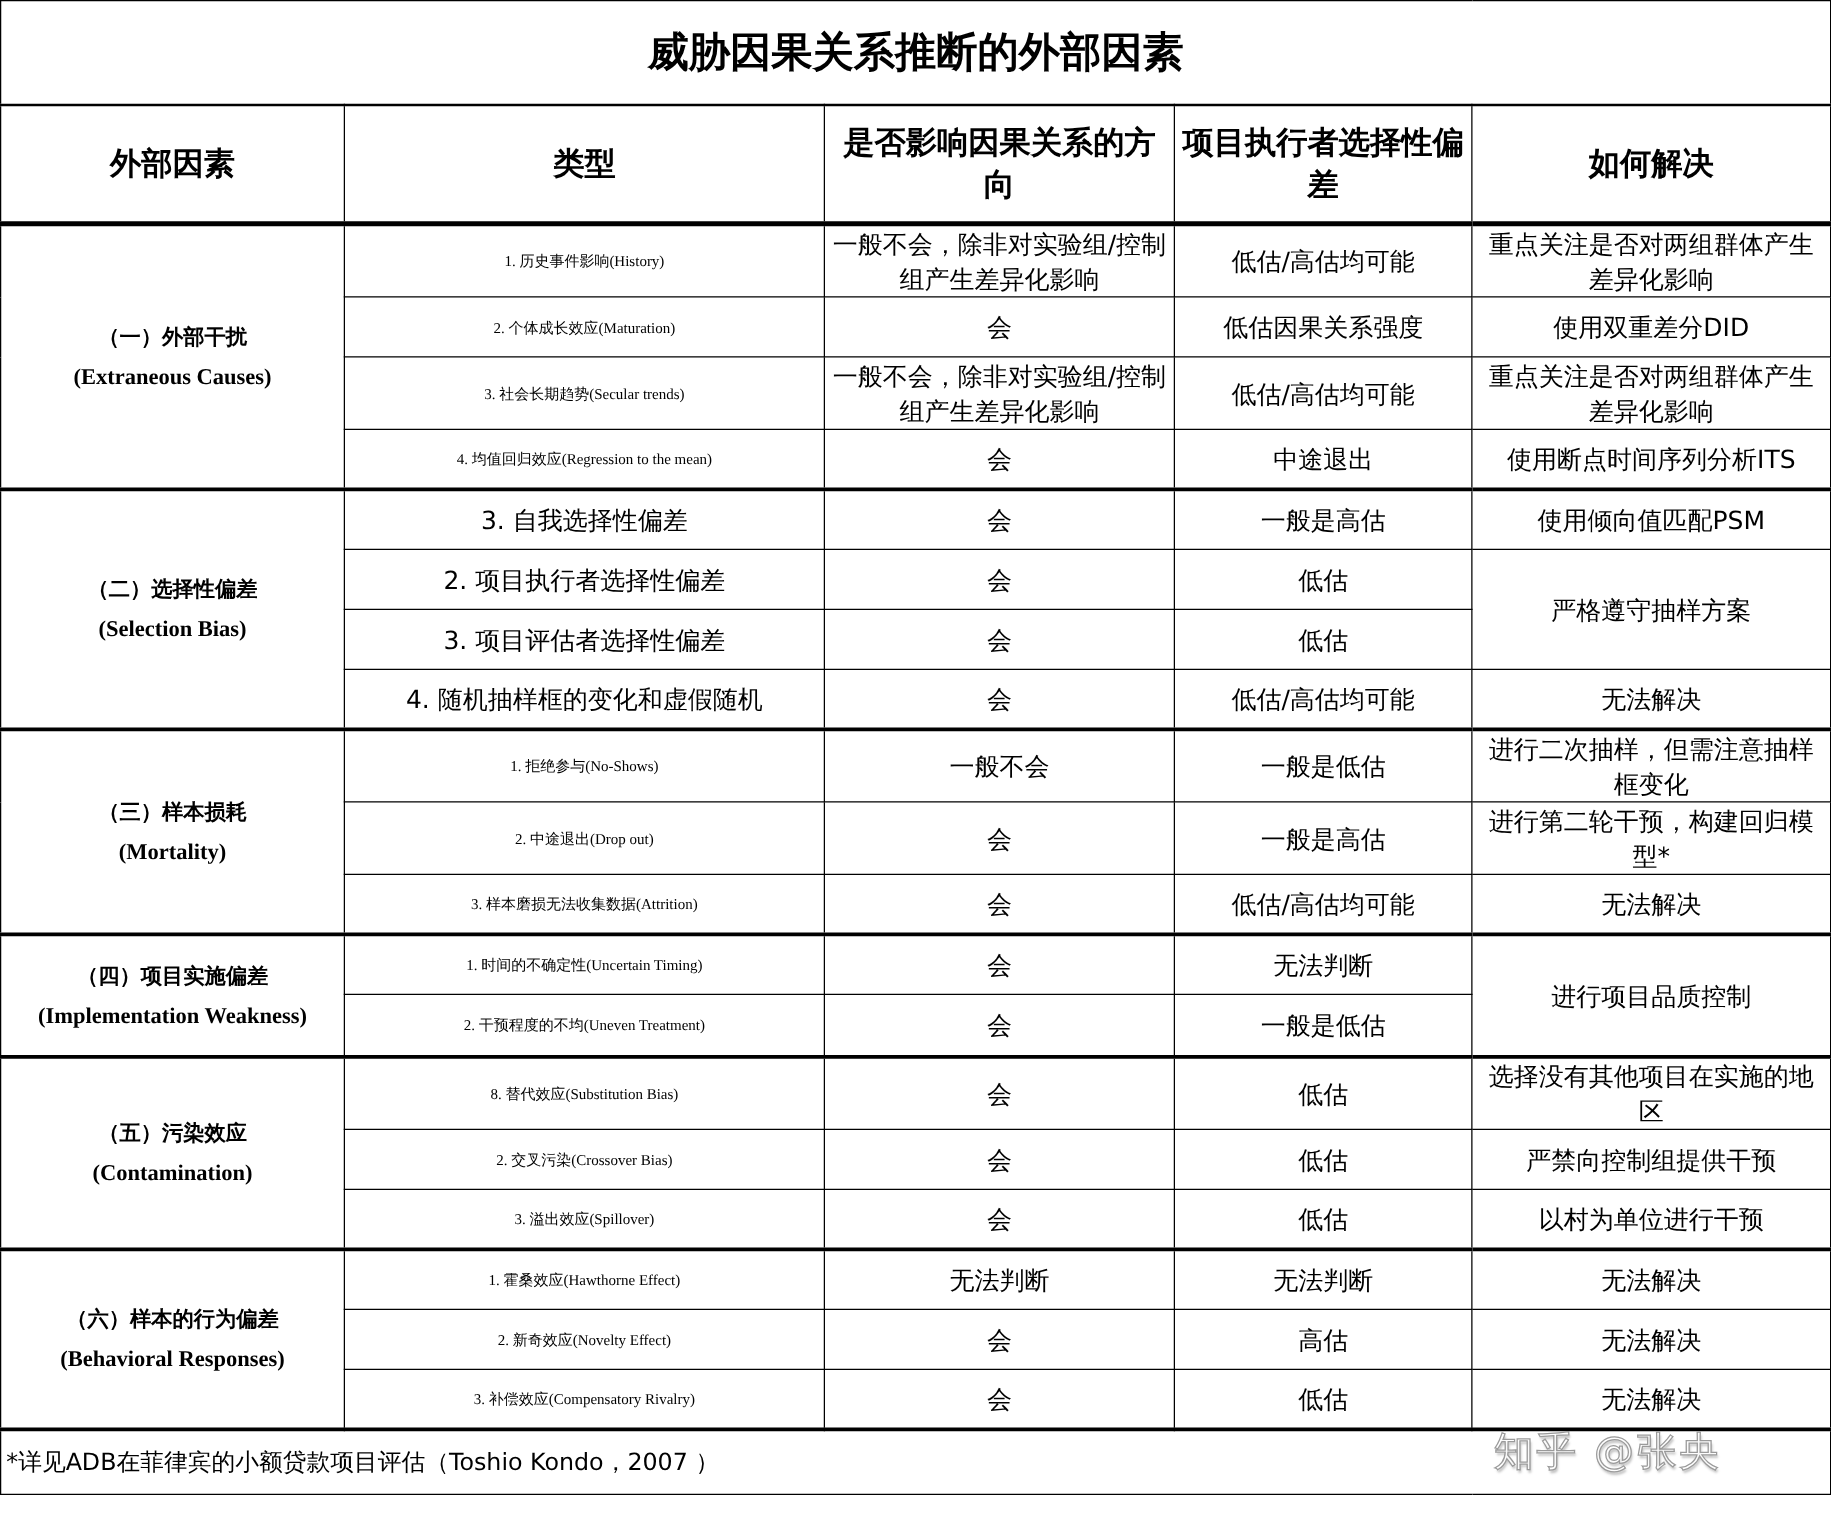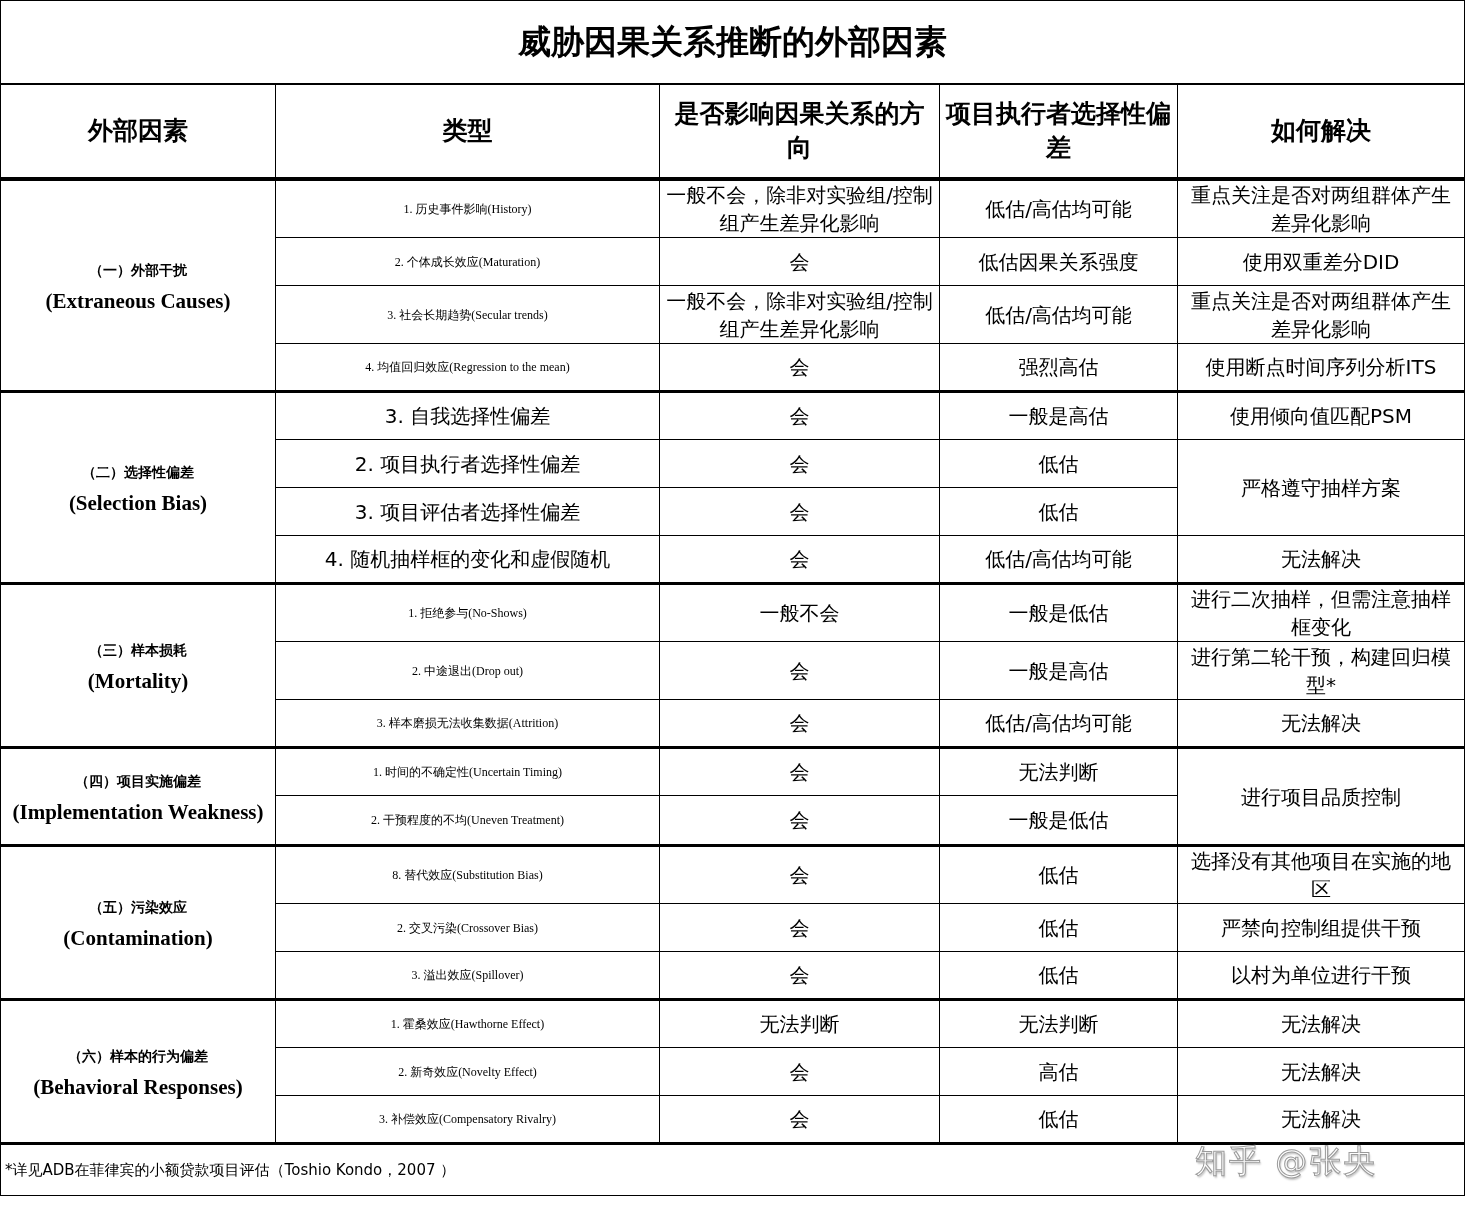--- a/index.html
+++ b/index.html
@@ -2,29 +2,29 @@
 <html><head>
 <meta charset="utf-8">
 <style>
   html,body{margin:0;padding:0;background:#fff;}
   body{width:1465px;height:1230px;overflow:hidden;position:relative;font-family:"DejaVu Serif","Liberation Serif",serif;color:#000;}
   table{border-collapse:collapse;position:absolute;left:0;top:0;width:1464px;table-layout:fixed;}
   td,th{border:1.5px solid #000;text-align:center;vertical-align:middle;padding:0 4px;line-height:28px;font-size:20px;font-weight:normal;}
   .title-cell{height:82px;font-family:"DejaVu Sans","Liberation Sans",sans-serif;font-weight:bold;font-size:33px;letter-spacing:0px;border-bottom:2px solid #000;}
   .hdr{height:92px;font-family:"DejaVu Sans","Liberation Sans",sans-serif;font-weight:bold;font-size:25px;line-height:34px;border-bottom:4px solid #000;}
   .grp{font-weight:bold;font-size:21px;line-height:31px;}
-  .grp .cn{font-family:"DejaVu Sans","Liberation Sans",sans-serif;font-weight:bold;font-size:14px;}
-  .grp .en{font-family:"Liberation Serif","DejaVu Serif",serif;font-weight:bold;font-size:21px;}
+  .grp .cn{font-family:"DejaVu Sans","Liberation Sans",sans-serif;font-weight:bold;font-size:17px;}
+  .grp .en{font-family:"Liberation Serif","DejaVu Serif",serif;font-weight:bold;font-size:18px;}
   .type{font-family:"Liberation Serif","DejaVu Serif",serif;font-size:12px;}
   .cjk{font-family:"DejaVu Sans","Liberation Sans",sans-serif;font-size:20px;}
   tr.gs td{border-top:3.5px solid #000;}
   .r50{height:48px;}
   .r60{height:58px;}
   .r52{height:50px;}
-  .footnote{text-align:left;height:50px;font-family:"DejaVu Sans","Liberation Sans",sans-serif;font-size:15px;border-top:3.5px solid #000;padding-left:4px;}
+  .footnote{text-align:left;height:50px;font-family:"DejaVu Sans","Liberation Sans",sans-serif;font-size:19px;border-top:3.5px solid #000;padding-left:4px;}
   .watermark{position:absolute;left:1195px;top:1140px;font-family:"DejaVu Sans","Liberation Sans",sans-serif;font-size:32px;color:rgba(255,255,255,0.85);-webkit-text-stroke:1px #9a9a9a;text-shadow:1px 2px 2px rgba(0,0,0,0.25);letter-spacing:2px;pointer-events:none;}
 </style>
 </head>
 <body>
 
 <table>
   <colgroup>
     <col style="width:275px">
     <col style="width:384px">
     <col style="width:280px">
@@ -61,21 +61,21 @@
   </tr>
   <tr class="r60">
     <td class="type">3. 社会长期趋势(Secular trends)</td>
     <td class="cjk">一般不会，除非对实验组/控制组产生差异化影响</td>
     <td class="cjk">低估/高估均可能</td>
     <td class="cjk">重点关注是否对两组群体产生差异化影响</td>
   </tr>
   <tr class="r50">
     <td class="type">4. 均值回归效应(Regression to the mean)</td>
     <td class="cjk">会</td>
-    <td class="cjk">强烈高估</td>
+    <td class="cjk">中途退出</td>
     <td class="cjk">使用断点时间序列分析ITS</td>
   </tr>
 
   <tr class="gs r50">
     <td rowspan="4" class="grp">
       <div class="cn">（二）选择性偏差</div>
       <div class="en">(Selection Bias)</div>
     </td>
     <td class="cjk">3. 自我选择性偏差</td>
     <td class="cjk">会</td>

